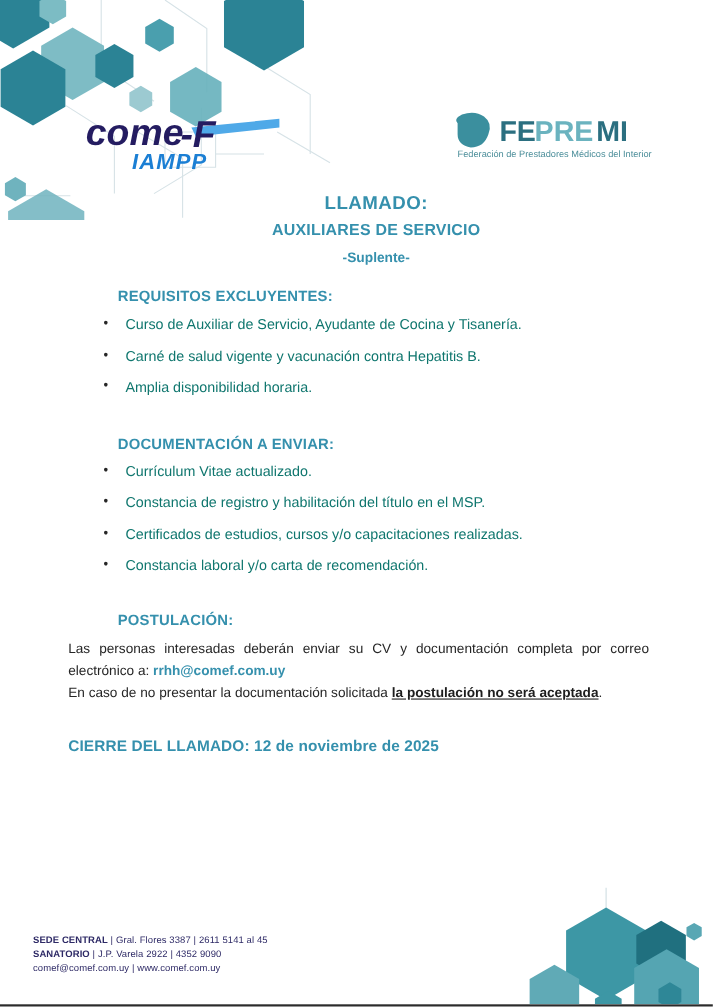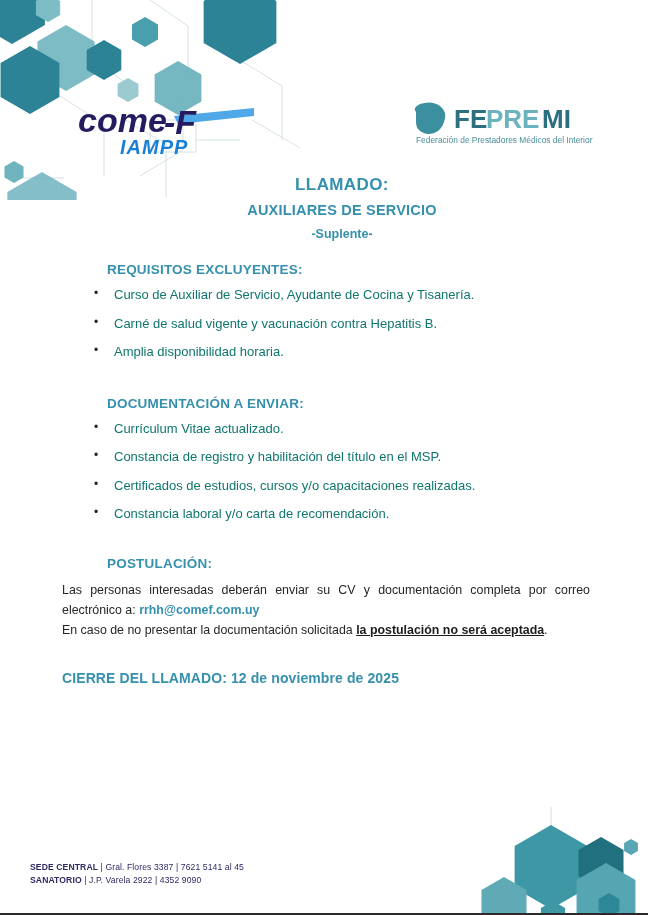--- a/index.html
+++ b/index.html
@@ -259,22 +259,27 @@
 
   <div class="closing">CIERRE DEL LLAMADO: 12 de noviembre de 2025</div>
 </div>
 
 <div class="footer">
   <div>
     <span class="strong">SEDE CENTRAL</span>
     <span class="sep">|</span>
     <span>Gral. Flores 3387</span>
     <span class="sep">|</span>
-    <span>7621 5141 al 45</span>
+    <span>2611 5141 al 45</span>
   </div>
   <div>
     <span class="strong">SANATORIO</span>
     <span class="sep">|</span>
     <span>J.P. Varela 2922</span>
     <span class="sep">|</span>
     <span>4352 9090</span>
   </div>
+  <div>
+    <span>comef@comef.com.uy</span>
+    <span class="sep">|</span>
+    <span>www.comef.com.uy</span>
+  </div>
 </div>
 
 </body></html>

